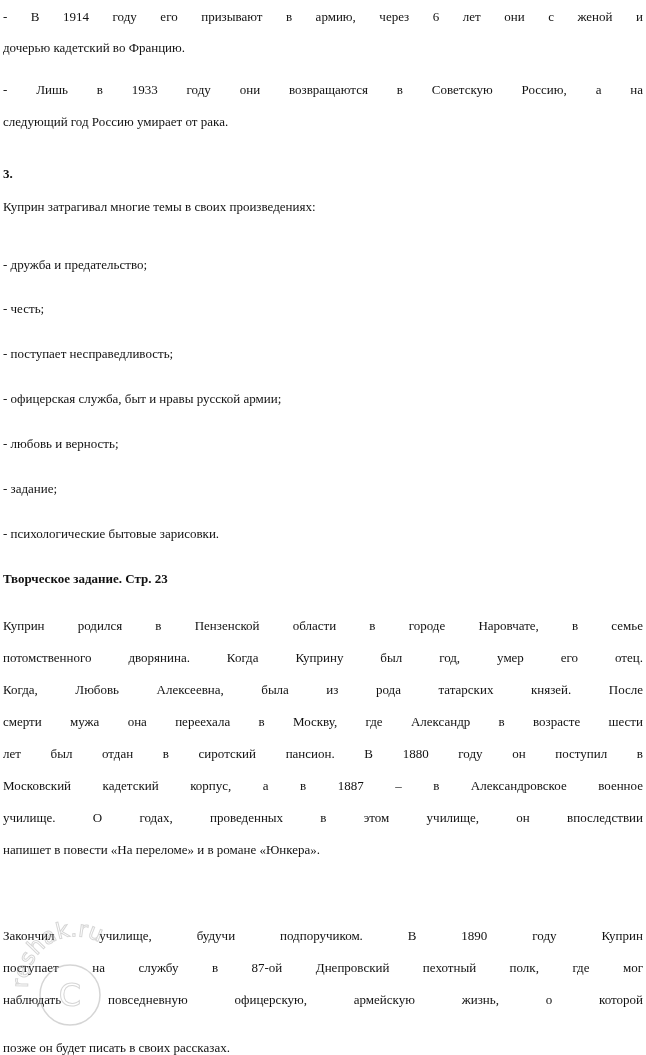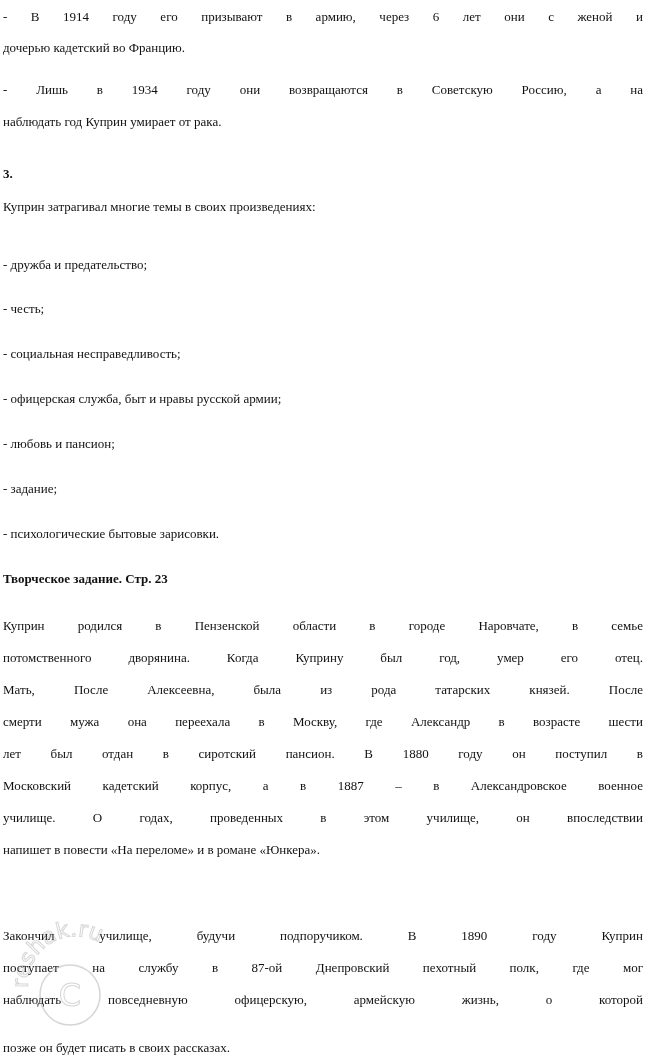--- a/index.html
+++ b/index.html
@@ -21,40 +21,40 @@
   }
 </style>
 </head>
 <body>
 
 <div class="page">
 
   <div class="line just" style="top:5px">- В 1914 году его призывают в армию, через 6 лет они с женой и</div>
   <div class="line" style="top:36px">дочерью кадетский во Францию.</div>
 
-  <div class="line just" style="top:78px">- Лишь в 1934 году они возвращаются в Советскую Россию, а на</div>
-  <div class="line" style="top:110px">наблюдать год Куприн умирает от рака.</div>
+  <div class="line just" style="top:78px">- Лишь в 1933 году они возвращаются в Советскую Россию, а на</div>
+  <div class="line" style="top:110px">следующий год Россию умирает от рака.</div>
 
   <div class="line bold" style="top:162px">3.</div>
 
   <div class="line" style="top:195px">Куприн затрагивал многие темы в своих произведениях:</div>
 
   <div class="line" style="top:253px">- дружба и предательство;</div>
   <div class="line" style="top:297px">- честь;</div>
-  <div class="line" style="top:342px">- социальная несправедливость;</div>
+  <div class="line" style="top:342px">- поступает несправедливость;</div>
   <div class="line" style="top:387px">- офицерская служба, быт и нравы русской армии;</div>
-  <div class="line" style="top:432px">- любовь и пансион;</div>
+  <div class="line" style="top:432px">- любовь и верность;</div>
   <div class="line" style="top:477px">- задание;</div>
   <div class="line" style="top:522px">- психологические бытовые зарисовки.</div>
 
   <div class="line bold" style="top:567px">Творческое задание. Стр. 23</div>
 
   <div class="line just" style="top:614px">Куприн родился в Пензенской области в городе Наровчате, в семье</div>
   <div class="line just" style="top:646px">потомственного дворянина. Когда Куприну был год, умер его отец.</div>
-  <div class="line just" style="top:678px">Мать, После Алексеевна, была из рода татарских князей. После</div>
+  <div class="line just" style="top:678px">Когда, Любовь Алексеевна, была из рода татарских князей. После</div>
   <div class="line just" style="top:710px">смерти мужа она переехала в Москву, где Александр в возрасте шести</div>
   <div class="line just" style="top:742px">лет был отдан в сиротский пансион. В 1880 году он поступил в</div>
   <div class="line just" style="top:774px">Московский кадетский корпус, а в 1887 – в Александровское военное</div>
   <div class="line just" style="top:806px">училище. О годах, проведенных в этом училище, он впоследствии</div>
   <div class="line" style="top:838px">напишет в повести «На переломе» и в романе «Юнкера».</div>
 
   <div class="line just" style="top:924px">Закончил училище, будучи подпоручиком. В 1890 году Куприн</div>
   <div class="line just" style="top:956px">поступает на службу в 87-ой Днепровский пехотный полк, где мог</div>
   <div class="line just" style="top:988px">наблюдать повседневную офицерскую, армейскую жизнь, о которой</div>
   <div class="line" style="top:1036px">позже он будет писать в своих рассказах.</div>

